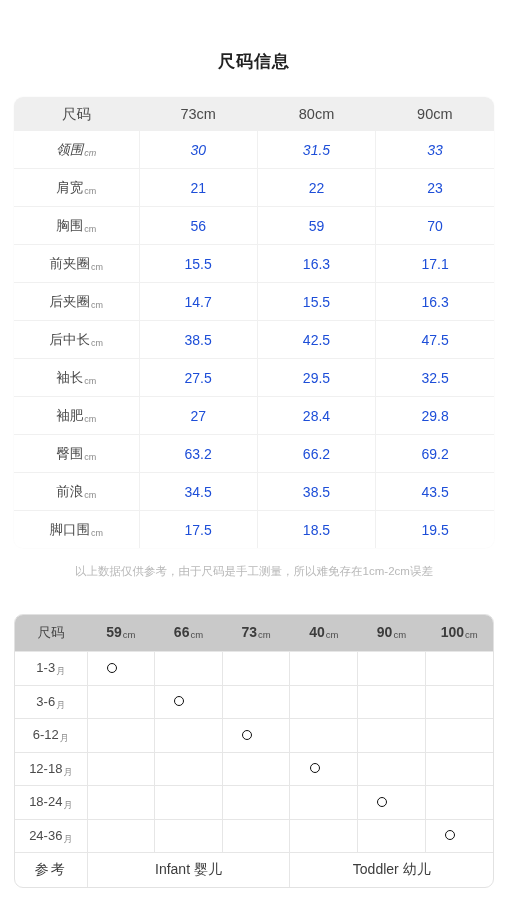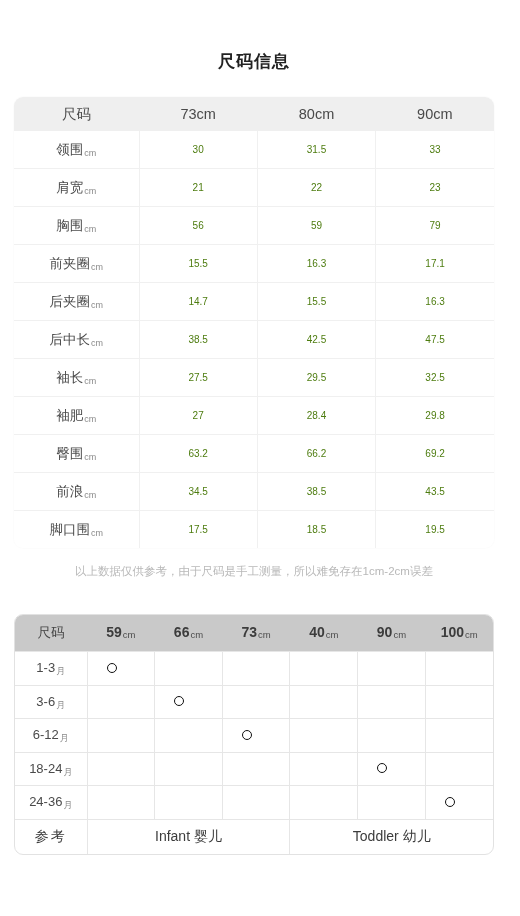--- a/index.html
+++ b/index.html
@@ -55,29 +55,29 @@
     font-size: 14.5px;
     height: 34px;
     line-height: 34px;
     padding: 0;
     text-align: center;
     border: 0;
   }
   table.spec thead th.c-label { width: 125px; }
   table.spec tbody td {
     height: 37px;
-    font-size: 10px;
+    font-size: 14px;
     text-align: center;
     border-top: 1px solid #f0f0f0;
     border-left: 1px solid #f0f0f0;
-    color: #4d7c0f;
+    color: #1d4ed8;
     padding: 0;
     vertical-align: middle;
   }
-  table.spec tbody tr:first-child td { border-top: 0; }
+  table.spec tbody tr:first-child td { border-top: 0; font-style: italic; }
   table.spec tbody td:first-child {
     border-left: 0;
     color: #4a4a4a;
     font-size: 13.5px;
   }
   .unit {
     font-size: 9px;
     color: #8a8a8a;
     vertical-align: baseline;
     position: relative;
@@ -201,21 +201,21 @@
           <tr>
             <td><span>肩宽</span><span class="unit">cm</span></td>
             <td>21</td>
             <td>22</td>
             <td>23</td>
           </tr>
           <tr>
             <td><span>胸围</span><span class="unit">cm</span></td>
             <td>56</td>
             <td>59</td>
-            <td>79</td>
+            <td>70</td>
           </tr>
           <tr>
             <td><span>前夹圈</span><span class="unit">cm</span></td>
             <td>15.5</td>
             <td>16.3</td>
             <td>17.1</td>
           </tr>
           <tr>
             <td><span>后夹圈</span><span class="unit">cm</span></td>
             <td>14.7</td>
@@ -299,20 +299,29 @@
           <tr>
             <td><span>6-12</span><span class="mon">月</span></td>
             <td></td>
             <td></td>
             <td class="mark"><span class="circle"></span></td>
             <td></td>
             <td></td>
             <td></td>
           </tr>
           <tr>
+            <td><span>12-18</span><span class="mon">月</span></td>
+            <td></td>
+            <td></td>
+            <td></td>
+            <td class="mark"><span class="circle"></span></td>
+            <td></td>
+            <td></td>
+          </tr>
+          <tr>
             <td><span>18-24</span><span class="mon">月</span></td>
             <td></td>
             <td></td>
             <td></td>
             <td></td>
             <td class="mark"><span class="circle"></span></td>
             <td></td>
           </tr>
           <tr>
             <td><span>24-36</span><span class="mon">月</span></td>

